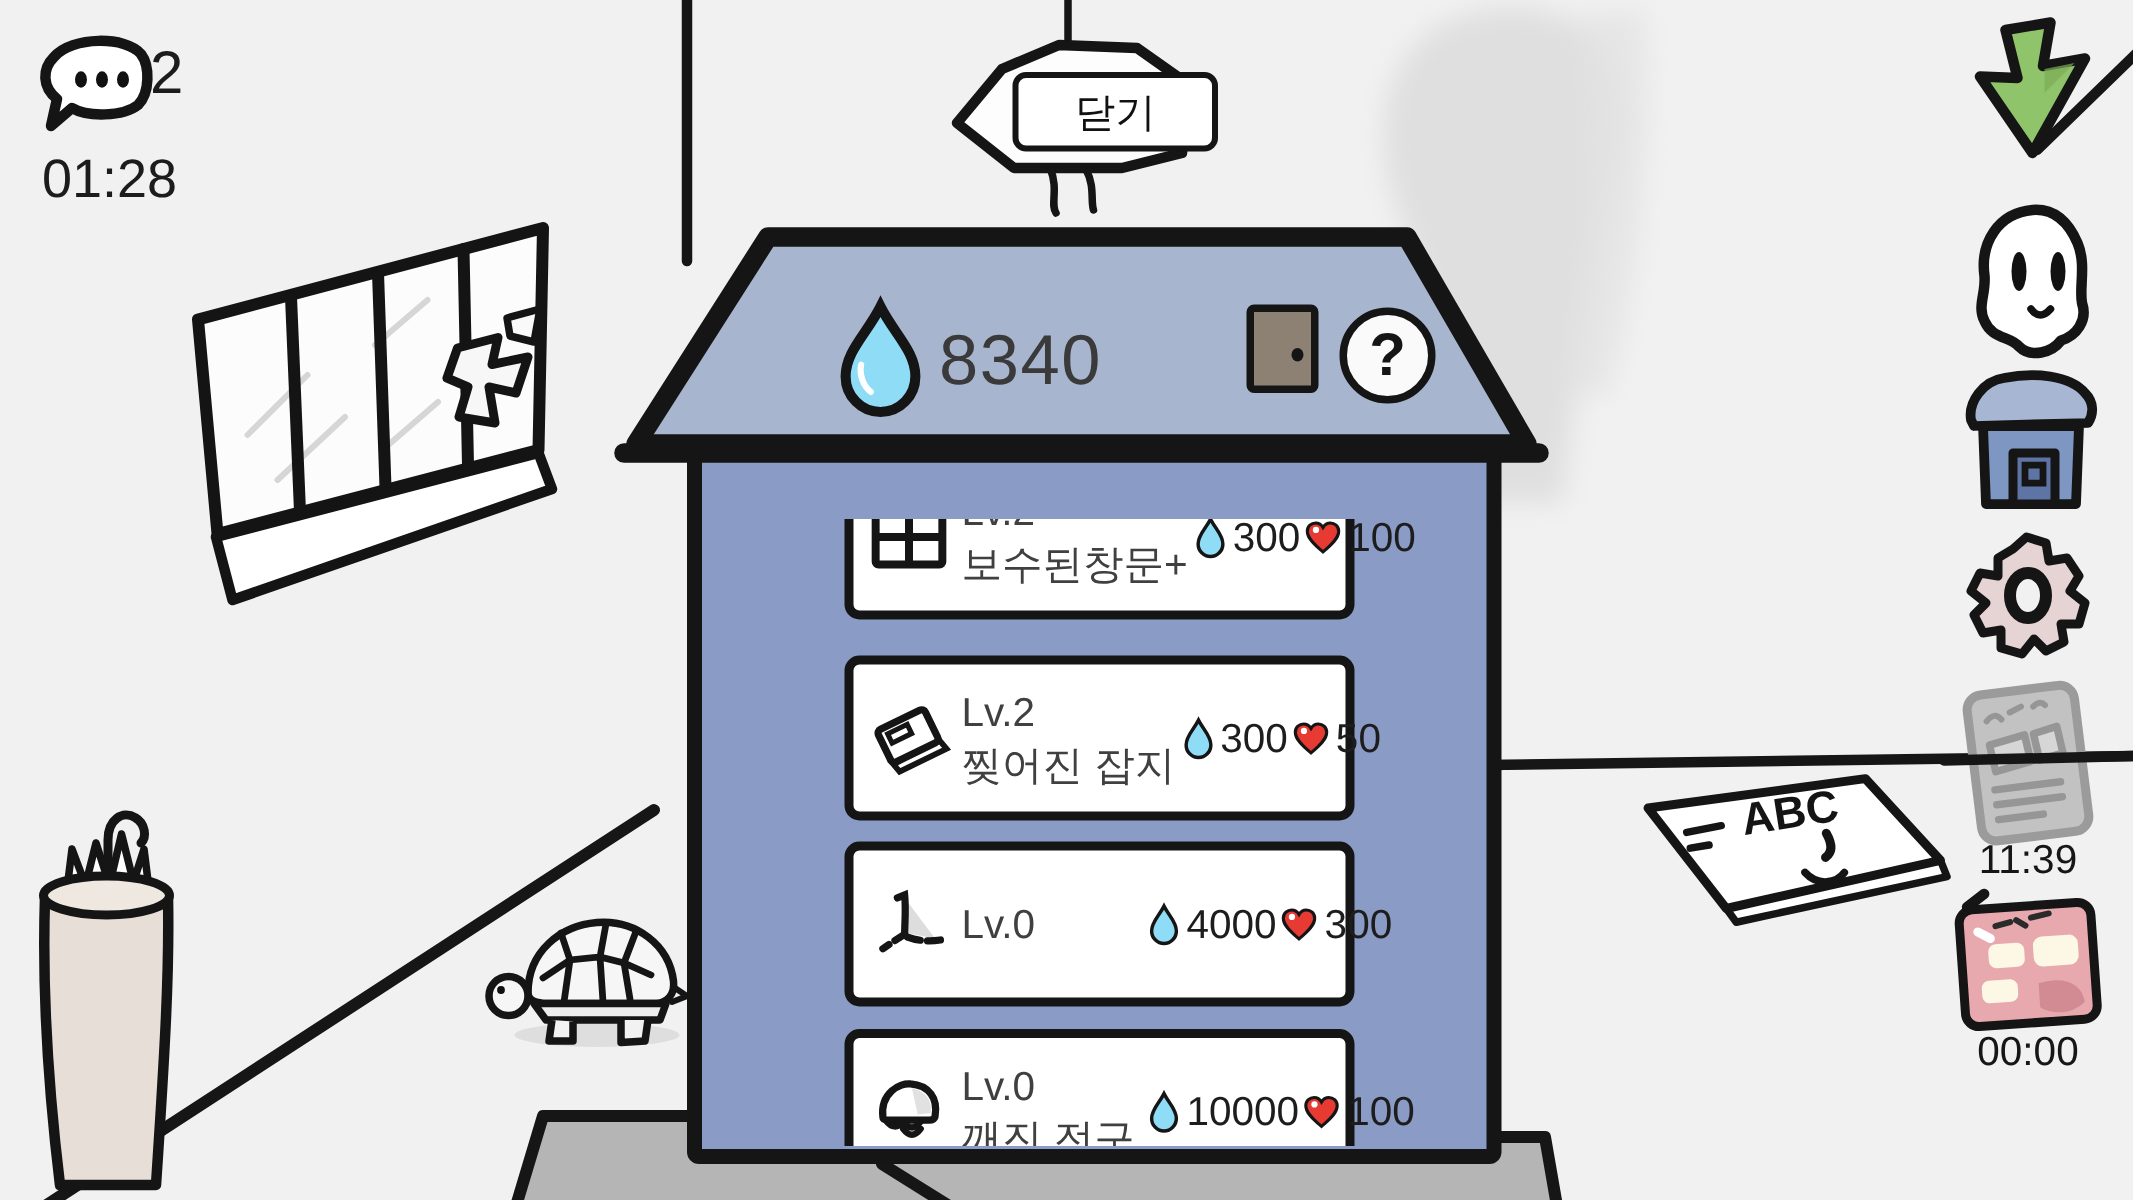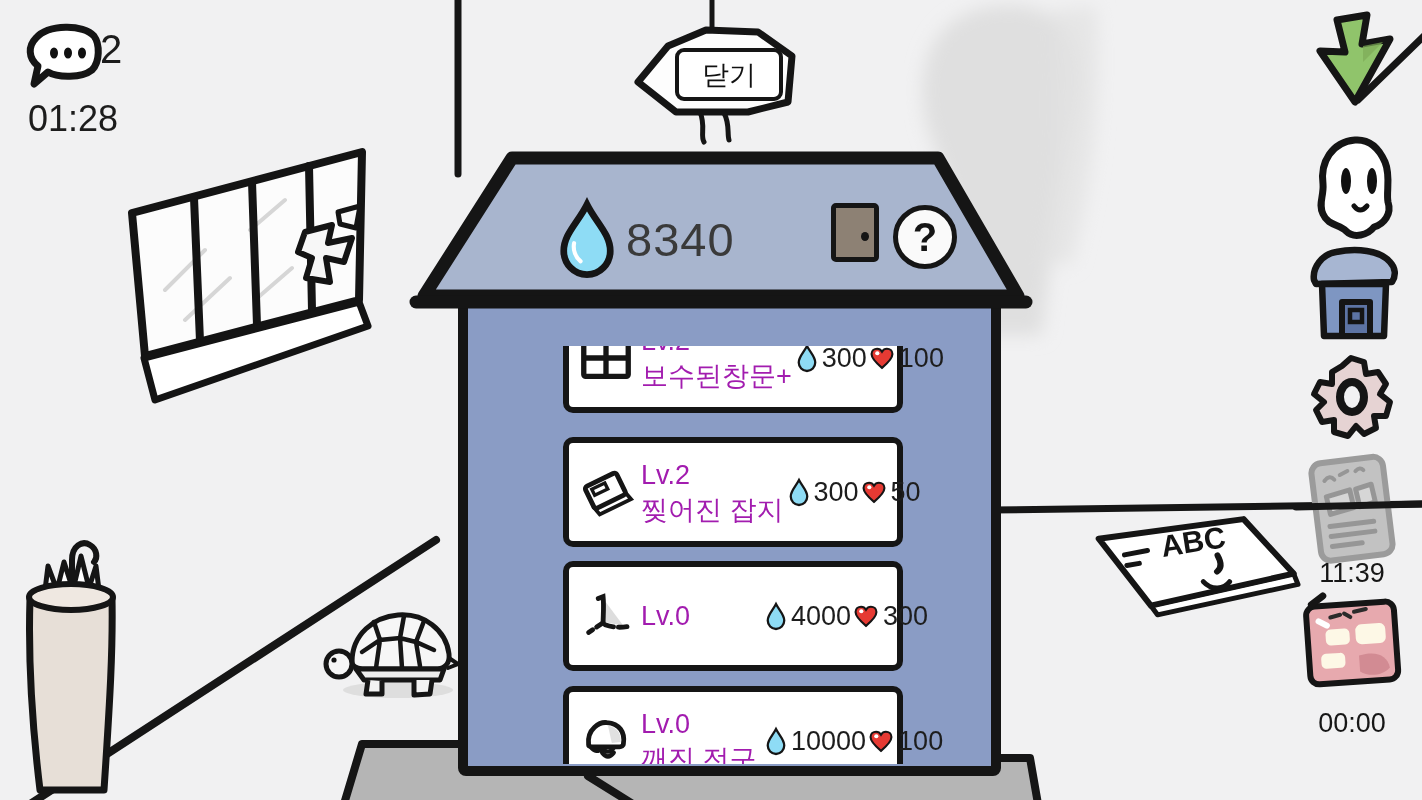--- a/index.html
+++ b/index.html
@@ -13,32 +13,32 @@
   .abs{position:absolute;}
   svg{display:block;overflow:visible}
   
   .house-body{left:462px;top:300px;width:535px;height:472px;background:var(--house);border-radius:4px;z-index:4;}
   .house-frame{left:458px;top:296px;width:543px;height:480px;border:10px solid var(--ink);border-radius:8px;z-index:20;pointer-events:none;}
   .list-viewport{left:471px;top:346px;width:517px;height:418px;overflow:hidden;z-index:10;}
   .card{position:absolute;left:92px;width:340px;height:110px;background:#fff;border:6px solid var(--ink);
         border-radius:10px;display:flex;align-items:center;padding:4px 8px 4px 6px;gap:4px;cursor:pointer;}
   .card .icon-box{flex:0 0 62px;display:flex;align-items:center;justify-content:center;}
   .card .mid{flex:1;display:flex;flex-direction:column;justify-content:center;gap:1px;}
-  .lv,.iname{font-size:27px;color:#a21caf;line-height:34px;white-space:nowrap;}
+  .lv,.iname{font-size:27px;color:#404040;line-height:34px;white-space:nowrap;}
   .costs{width:124px;display:flex;flex-direction:row;gap:2px;}
   .cost-row{display:flex;align-items:center;gap:4px;font-size:27px;color:#1d1d1d;line-height:32px;}
   
   .roof-svg{left:408px;top:138px;z-index:30;pointer-events:none;}
   .hdr{z-index:35;}
   .balance-num{left:626px;top:212px;font-size:47px;color:#3a3a3a;letter-spacing:1px;}
   .door-ic{left:831px;top:203px;width:48px;height:59px;background:var(--door);border:5px solid var(--ink);border-radius:5px;}
   .door-ic::after{content:"";position:absolute;right:5px;top:24px;width:8px;height:9px;border-radius:50%;background:#151515;}
   .help-btn{left:893px;top:205px;width:64px;height:64px;background:#fafafa;border:5px solid var(--ink);border-radius:50%;
             display:flex;align-items:center;justify-content:center;font-size:40px;font-weight:bold;color:#151515;cursor:pointer;}
-  .close-btn{left:675px;top:48px;width:108px;height:53px;background:#fff;border:4px solid var(--ink);border-radius:9px;
+  .close-btn{left:675px;top:48px;width:137px;height:53px;background:#fff;border:4px solid var(--ink);border-radius:9px;
              display:flex;align-items:center;justify-content:center;font-size:27px;color:#111;z-index:40;cursor:pointer;}
   
   .chat-count{left:100px;top:27px;font-size:40px;color:#1c1c1c;z-index:50;}
   .chat-timer{left:28px;top:98px;font-size:36px;color:#1c1c1c;z-index:50;}
   .side-label{width:80px;text-align:center;font-size:27px;color:#161616;z-index:50;}
   .z50{z-index:50;} .z55{z-index:55;} .z1{z-index:1;}
   .clickable{cursor:pointer;}
 </style>
 </head>
 <body>
@@ -298,19 +298,19 @@
       <rect x="8" y="12" width="88" height="78" rx="9" fill="var(--calpink)" stroke="#151515" stroke-width="6"></rect>
       <path d="M14 10 L26 2" stroke="#151515" stroke-width="7" stroke-linecap="round"></path>
       <path d="M20 27 l8 5" stroke="#fff" stroke-width="6" stroke-linecap="round"></path>
       <path d="M32 24 l10 -2 M46 21 l6 4 M56 20 l12 -2" stroke="#2b2b2b" stroke-width="4" stroke-linecap="round"></path>
       <rect x="26" y="36" width="24" height="16" rx="5" fill="#fdf8e6"></rect>
       <rect x="56" y="33" width="30" height="20" rx="6" fill="#fdf8e6"></rect>
       <rect x="20" y="60" width="24" height="15" rx="5" fill="#fdf8e6"></rect>
       <path d="M58 64 C76 60 86 66 88 78 C80 86 66 86 58 80 Z" fill="#d28b93"></path>
     </g>
   </svg>
-  <div class="abs side-label" style="left:1312px;top:708px">00:00</div>
+  <div class="abs side-label" style="left:1312px;top:686px">00:00</div>
 
   <svg class="abs z55" style="left:1296px;top:498px;pointer-events:none" width="126" height="14" viewBox="0 0 126 14">
     <path d="M0 9 L126 6" stroke="#161616" stroke-width="7" stroke-linecap="round"></path>
   </svg>
 
 </div>
 
 </body></html>

